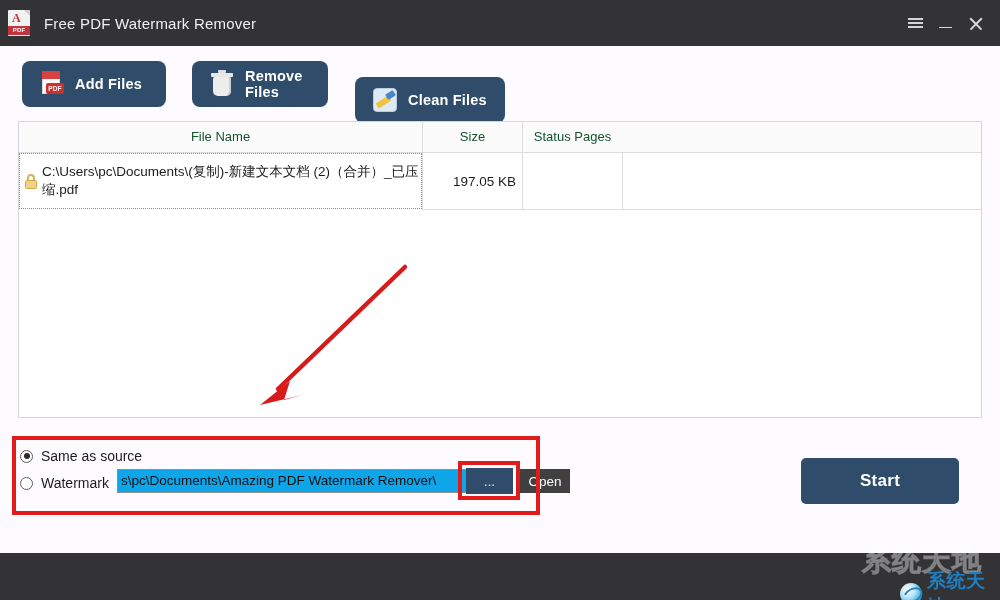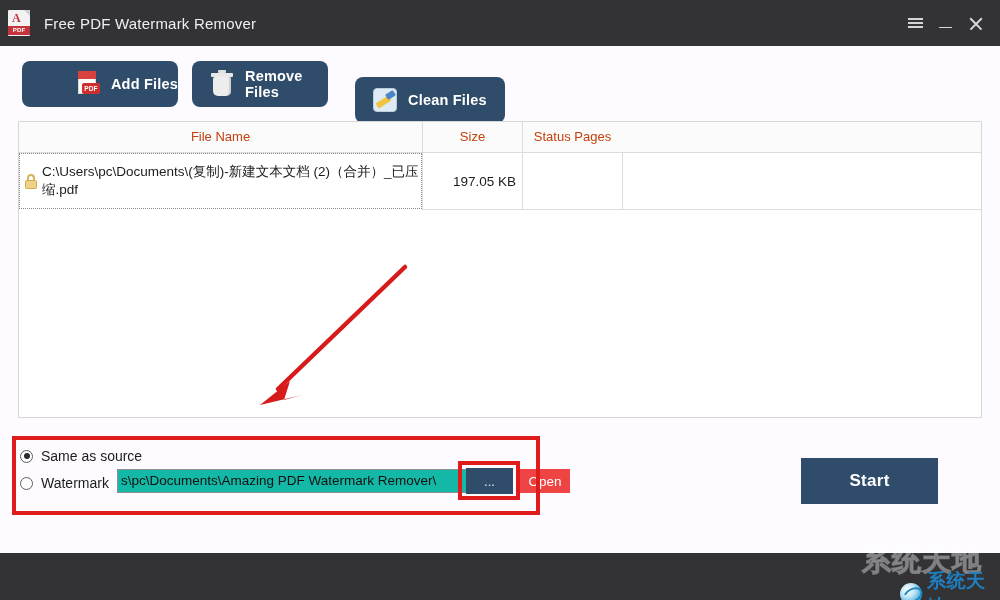--- a/index.html
+++ b/index.html
@@ -89,21 +89,21 @@
     height: 46px;
     background: #2f4d6b;
     border-radius: 8px;
     display: flex; align-items: center;
     color: #ffffff;
     font-size: 14.5px; font-weight: bold;
     letter-spacing: .2px;
     cursor: pointer;
     user-select: none;
   }
-  #btn-add    { left: 22px;  top: 15px; width: 156px; justify-content: flex-end; }
+  #btn-add    { left: 22px;  top: 15px; width: 144px; }
   #btn-remove { left: 192px; top: 15px; width: 136px; }
   #btn-clean  { left: 355px; top: 15px; width: 150px; margin-top: 16px; }
   .tool-btn .ico { width: 28px; height: 28px; margin-left: 16px; position: relative; flex: none; }
   .tool-btn .lbl { margin-left: 9px; }
 
   
   .ico-pdfdoc { background: transparent; }
   .ico-pdfdoc .sheet {
     position: absolute; left: 4px; top: 1px; width: 18px; height: 23px;
     background: #fafafa; border: 1px solid #d9d9d9; box-sizing: border-box;
@@ -157,21 +157,21 @@
   }
   .list-head {
     position: relative;
     height: 30px;
     background: #fbfbfc;
     border-bottom: 1px solid #dcdcde;
   }
   .list-head .hcell {
     position: absolute; top: 0; height: 30px;
     line-height: 30px; text-align: center;
-    font-size: 13px; color: #c2410c;
+    font-size: 13px; color: #14532d;
     box-sizing: border-box;
   }
   .list-head .hcell.sep { border-left: 1px solid #dcdcde; }
   #h-name   { left: 0px;   width: 403px; }
   #h-size   { left: 403px; width: 100px; }
   #h-pages  { left: 503px; width: 100px; }
   #h-status { left: 603px; width: 359px; }
 
   .list-row { position: relative; height: 56px; }
   .list-row .cell {
@@ -228,49 +228,49 @@
   }
   .radio.checked::after {
     content: ""; position: absolute; left: 2.5px; top: 2.5px;
     width: 6px; height: 6px; border-radius: 50%; background: #2b2b2b;
   }
   .radio-label { font-size: 14px; color: #1c1c1c; }
   .path-input {
     position: absolute; left: 117px; top: 469px;
     width: 355px; height: 24px;
     border: 1px solid #8f8f8f;
-    background: #14b8a6;
+    background: #0ea5e9;
     box-sizing: border-box;
     font-size: 13.5px; color: #111;
     line-height: 22px;
     padding: 0 3px;
     white-space: nowrap; overflow: hidden;
     font-family: "Liberation Sans", sans-serif;
   }
   .browse-btn {
     position: absolute; left: 466px; top: 468px;
     width: 47px; height: 26px;
     background: #2f4d6b;
     color: #e9e9e9; font-size: 13px;
     display: flex; align-items: center; justify-content: center;
     cursor: pointer; user-select: none;
   }
   .open-btn {
     position: absolute; left: 520px; top: 469px;
     width: 50px; height: 24px;
-    background: #ef4444;
+    background: #404040;
     color: #ffffff; font-size: 13.5px;
     display: flex; align-items: center; justify-content: center;
     cursor: pointer; user-select: none;
   }
   .start-btn {
     position: absolute; left: 801px; top: 458px;
-    width: 137px; height: 46px;
+    width: 158px; height: 46px;
     background: #2f4d6b;
-    border-radius: 0;
+    border-radius: 5px;
     color: #ffffff; font-size: 17px; font-weight: bold;
     display: flex; align-items: center; justify-content: center;
     cursor: pointer; user-select: none;
     letter-spacing: .3px;
   }
 
   
   .anno-rect-main {
     position: absolute; left: 12px; top: 436px;
     width: 528px; height: 79px;

